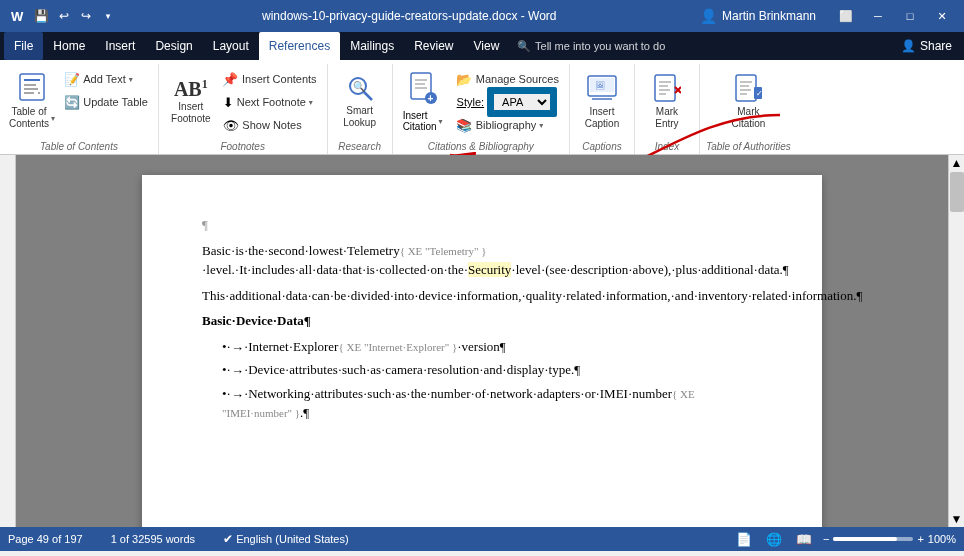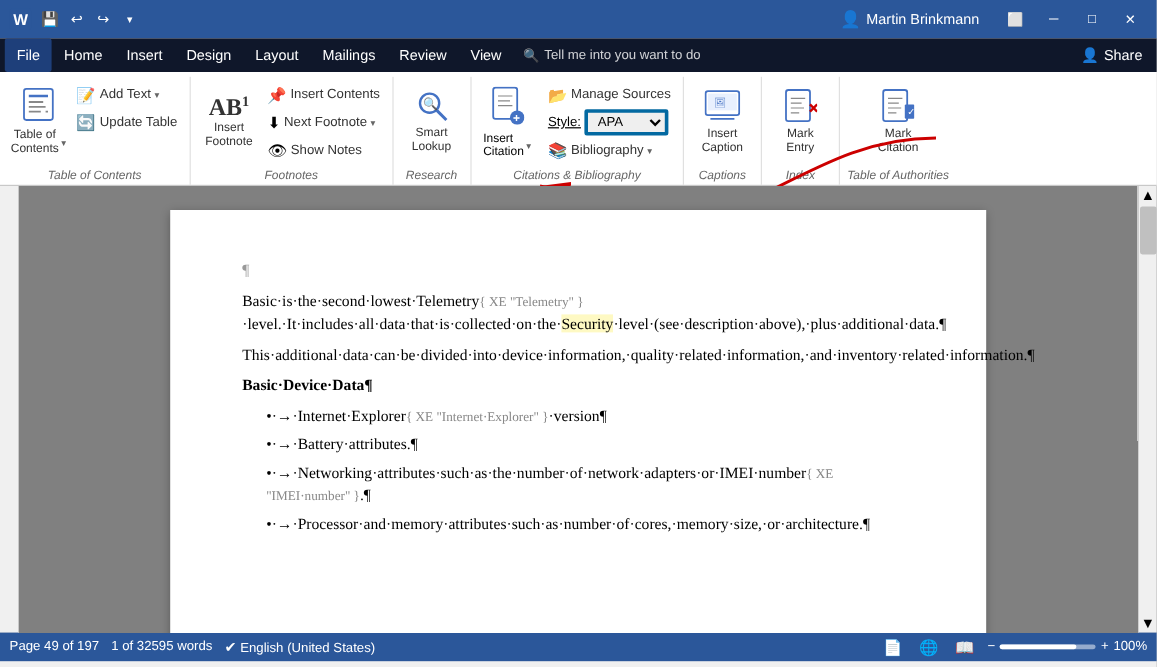--- a/index.html
+++ b/index.html
@@ -159,21 +159,21 @@
     .xe-marker { color: #888; font-size: 11px; }
     .highlight { background: #fef9c3; }
 
     
     .status-bar {
       background: #2b579a;
       height: 24px;
       display: flex;
       align-items: center;
       padding: 0 8px;
-      gap: 10px;
+      gap: 28px;
       color: white;
       font-size: 11px;
     }
     .status-right {
       margin-left: auto;
       display: flex;
       align-items: center;
       gap: 8px;
     }
     .view-btn {
@@ -214,21 +214,21 @@
       display: flex;
       flex-direction: column;
       align-items: center;
       cursor: pointer;
       border-radius: 3px;
       padding: 4px 4px;
       gap: 3px;
       min-width: 48px;
     }
     .style-select {
-      border: 3px solid #0369a1;
+      border: 7px solid #0369a1;
       border-radius: 2px;
       padding: 1px 4px;
       font-size: 11px;
       width: 70px;
       cursor: pointer;
     }
   </style>
 </head>
 <body>
 
@@ -240,38 +240,40 @@
         <text x="3" y="14" font-size="13" fill="white" font-weight="bold">W</text>
       </svg>
     </div>
     <div class="quick-access">
       <div class="qa-btn">💾</div>
       <div class="qa-btn">↩</div>
       <div class="qa-btn">↪</div>
       <div class="qa-btn" style="font-size:9px;">▾</div>
     </div>
   </div>
+  <div class="title-bar-center">windows-10-privacy-guide-creators-update.docx - Word</div>
   <div class="title-bar-right">
     <div style="display:flex;align-items:center;gap:4px;margin-right:12px;">
       <div style="font-size:14px;">👤</div>
       <span style="font-size:12px;color:white;">Martin Brinkmann</span>
     </div>
     <div class="title-bar-btn">⬜</div>
     <div class="title-bar-btn">─</div>
     <div class="title-bar-btn">□</div>
     <div class="title-bar-btn close">✕</div>
   </div>
 </div>
 
 <div class="menu-bar">
   <div class="menu-item" style="background:#1e3f7a;color:white;">File</div>
   <div class="menu-item">Home</div>
   <div class="menu-item">Insert</div>
   <div class="menu-item">Design</div>
   <div class="menu-item">Layout</div>
+  <div class="menu-item active">References</div>
   <div class="menu-item">Mailings</div>
   <div class="menu-item">Review</div>
   <div class="menu-item">View</div>
   <div style="flex:1;display:flex;align-items:center;padding:0 8px;">
     <span style="color:rgba(255,255,255,0.7);font-size:11px;">🔍</span>
     <span style="color:rgba(255,255,255,0.8);font-size:11px;margin-left:4px;">Tell me into you want to do</span>
   </div>
   <div style="display:flex;align-items:center;gap:4px;padding:0 8px;cursor:pointer;">
     <span style="color:white;font-size:12px;">👤</span>
     <span style="color:white;font-size:12px;">Share</span>
@@ -488,32 +490,29 @@
         </div>
 
         <div class="doc-para doc-heading">
           Basic·Device·Data¶
         </div>
 
         <div class="doc-bullet">
           •·→·Internet·Explorer<span class="xe-marker">{ XE "Internet·Explorer" }</span>·version¶
         </div>
 
-
         <div class="doc-bullet">
-          •·→·Battery·attributes.¶
-        </div>
+          •·→·Device·attributes·such·as·camera·resolution·and·display·type.¶
+        </div>
+
 
         <div class="doc-bullet">
           •·→·Networking·attributes·such·as·the·number·of·network·adapters·or·IMEI·number<span class="xe-marker">{ XE "IMEI·number" }</span>.¶
         </div>
 
-        <div class="doc-bullet">
-          •·→·Processor·and·memory·attributes·such·as·number·of·cores,·memory·size,·or·architecture.¶
-        </div>
 
       </div>
     </div>
   </div>
   <div class="right-scrollbar">
     <div style="height:16px;display:flex;align-items:center;justify-content:center;cursor:pointer;">▲</div>
     <div class="scrollbar-thumb"></div>
     <div style="flex:1;"></div>
     <div style="height:16px;display:flex;align-items:center;justify-content:center;cursor:pointer;">▼</div>
   </div>

